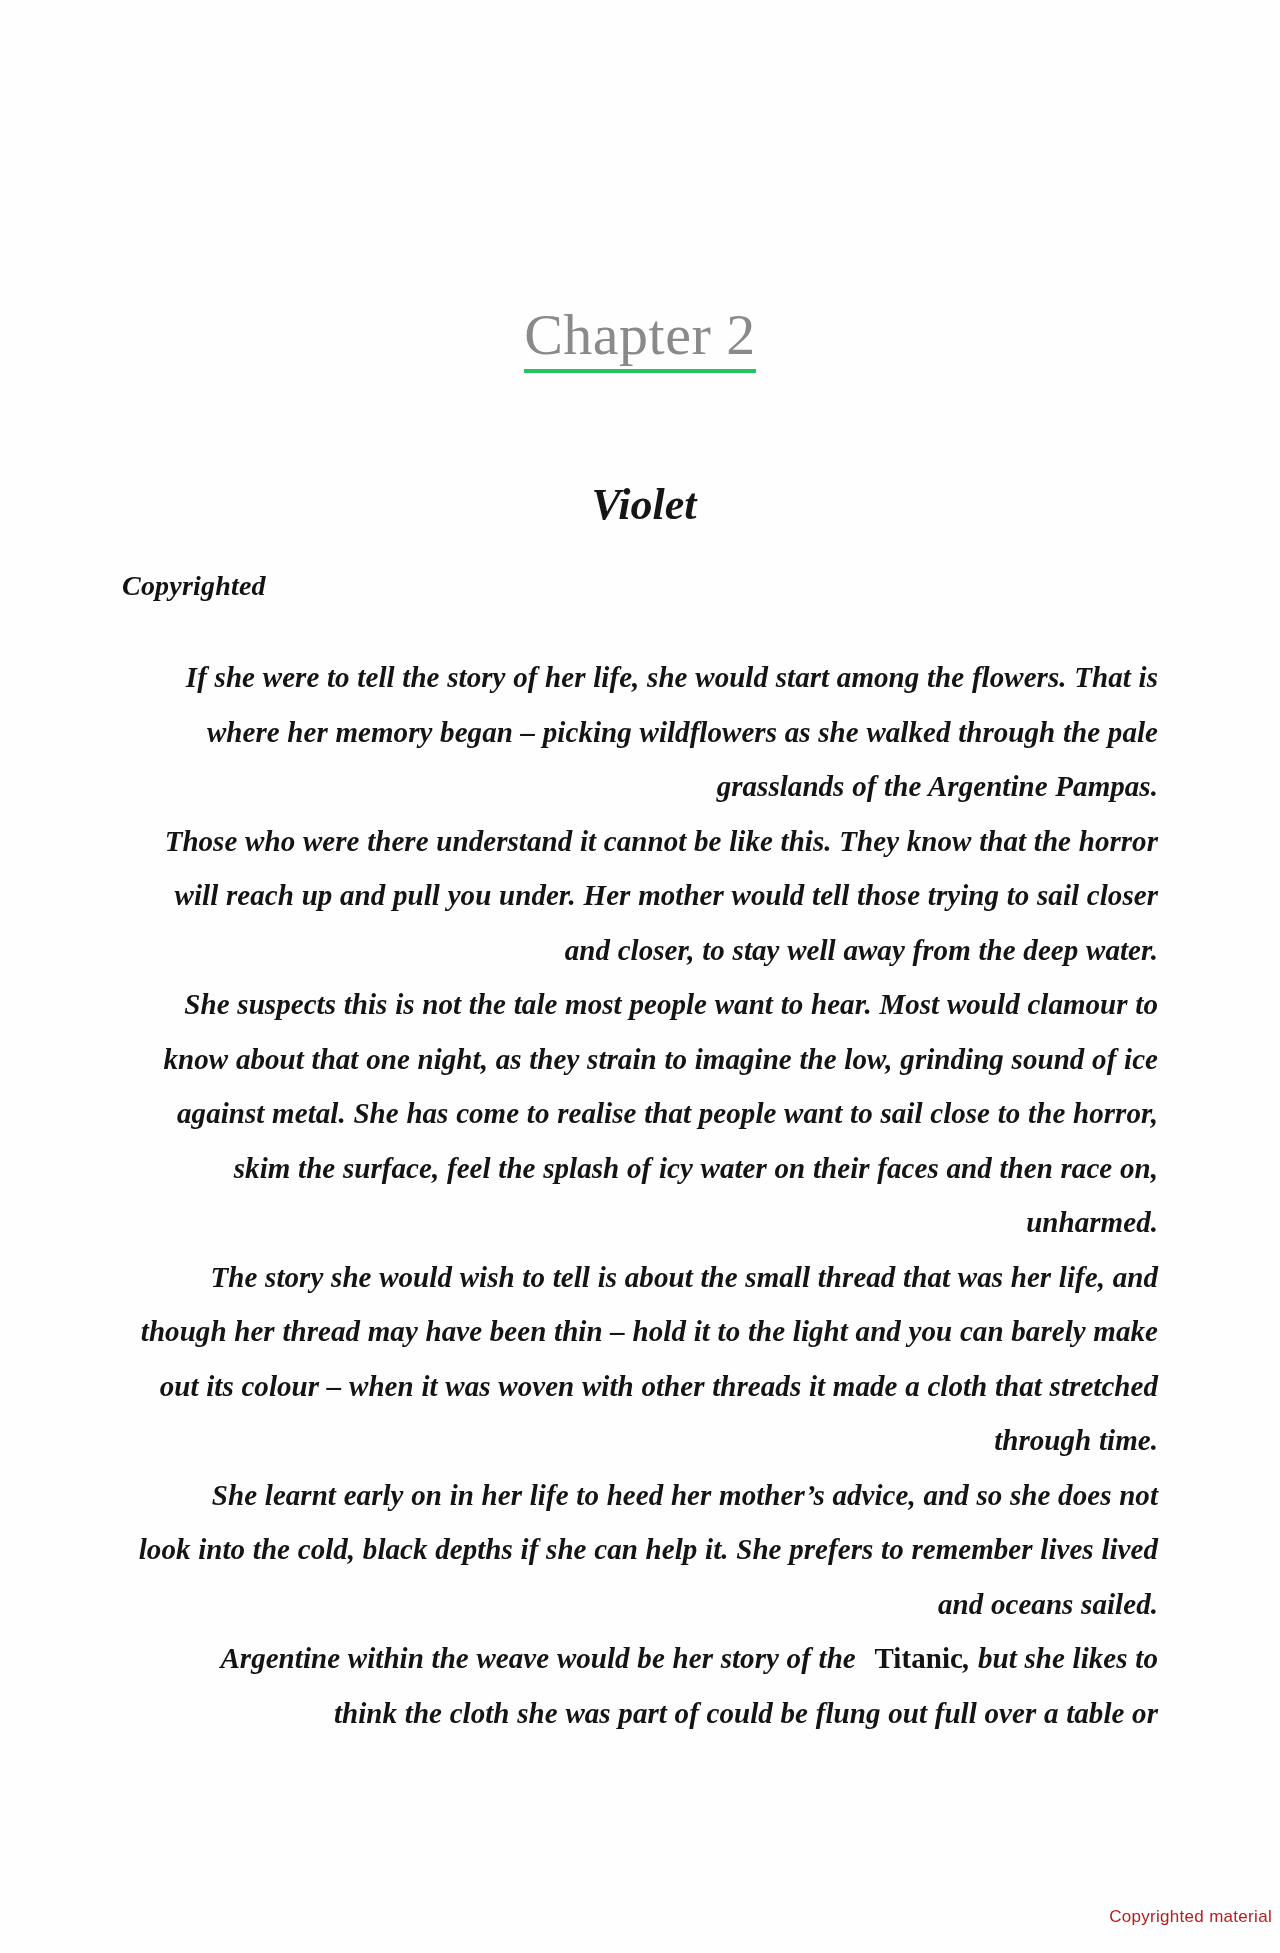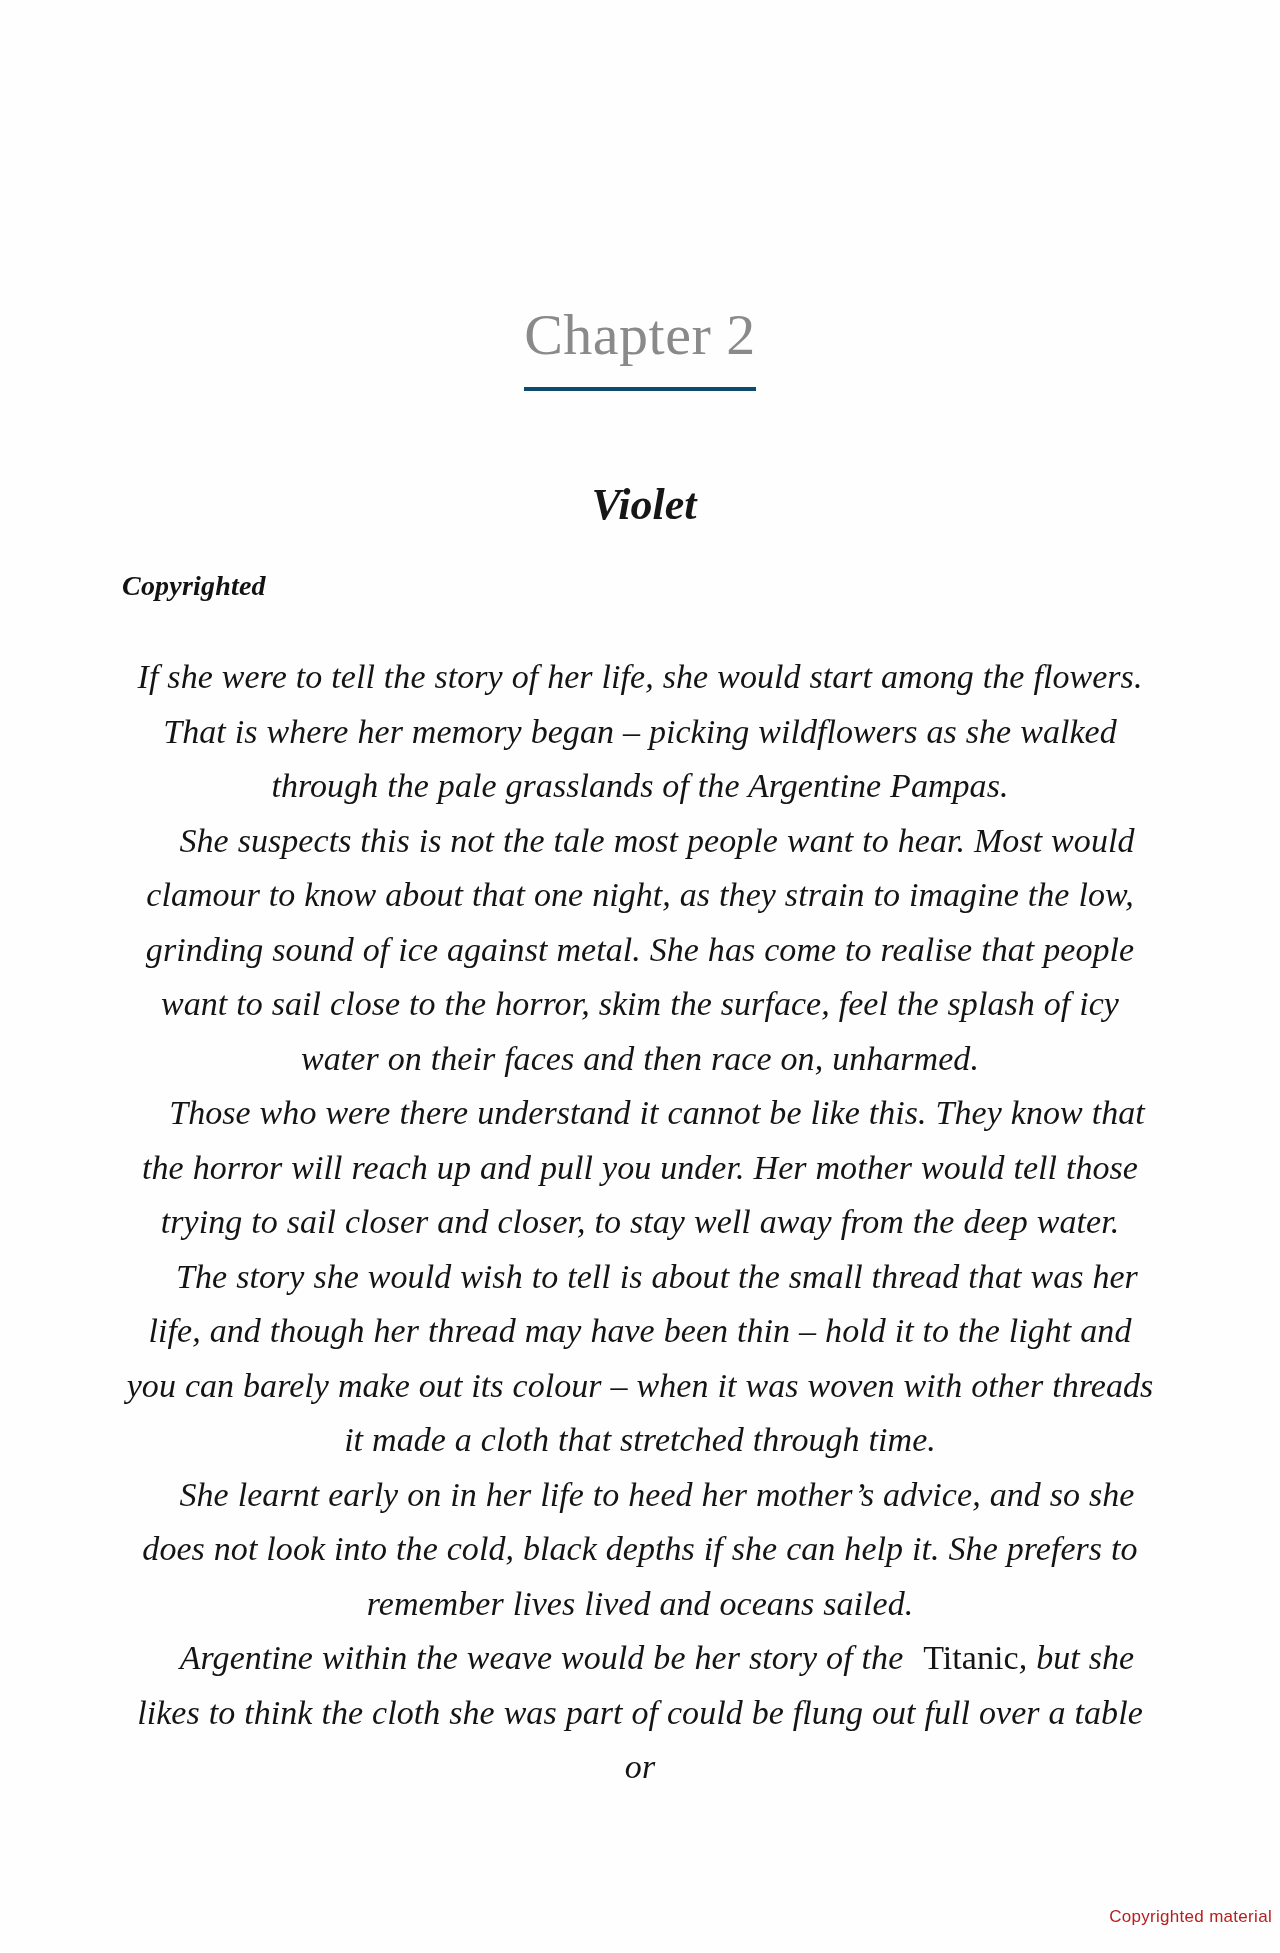--- a/index.html
+++ b/index.html
@@ -33,22 +33,22 @@
     text-align: center;
     font-size: 58px;
     line-height: 1.1;
     letter-spacing: 0.5px;
     color: #8a8a8a;
     font-weight: 400;
     font-family: "Liberation Serif", "DejaVu Serif", serif;
   }
   .chapter-title .tx {
     display: inline-block;
-    border-bottom: 4px solid #0c4a6e;
-    padding-bottom: 20px;
+    border-bottom: 4px solid #22c55e;
+    padding-bottom: 2px;
   }
 
   
   .chapter-subject {
     position: absolute;
     top: 442px;
     left: 4px;
     width: 100%;
     text-align: center;
     font-size: 44px;
@@ -69,27 +69,28 @@
     font-size: 28px;
     font-style: italic;
     font-weight: bold;
     color: #121212;
     margin: 0 0 48px 0;
     letter-spacing: 0.2px;
   }
 
   p.para {
     margin: 0;
-    font-size: 34px;
+    font-size: 29px;
     line-height: 54.5px;
     font-style: italic;
     color: #141414;
-    text-align: center;
+    text-align: right;
     letter-spacing: 0.05px;
     word-spacing: 0.4px;
+    font-weight: bold;
   }
   p.para.indent {
     text-indent: 34px;
   }
 
   .roman {
     font-style: normal;
     margin-left: 11px;
   }
 
@@ -112,22 +113,22 @@
 
   <h1 class="chapter-title"><span class="tx">Chapter 2</span></h1>
 
   <h2 class="chapter-subject">Violet</h2>
 
   <div class="body-col">
 
     <h3 class="section-heading">Copyrighted</h3>
 
     <p class="para">If she were to tell the story of her life, she would start among the flowers. That is where her memory began – picking wildflowers as she walked through the pale grasslands of the Argentine Pampas.</p>
+    <p class="para indent">Those who were there understand it cannot be like this. They know that the horror will reach up and pull you under. Her mother would tell those trying to sail closer and closer, to stay well away from the deep water.</p>
     <p class="para indent">She suspects this is not the tale most people want to hear. Most would clamour to know about that one night, as they strain to imagine the low, grinding sound of ice against metal. She has come to realise that people want to sail close to the horror, skim the surface, feel the splash of icy water on their faces and then race on, unharmed.</p>
-    <p class="para indent">Those who were there understand it cannot be like this. They know that the horror will reach up and pull you under. Her mother would tell those trying to sail closer and closer, to stay well away from the deep water.</p>
     <p class="para indent">The story she would wish to tell is about the small thread that was her life, and though her thread may have been thin – hold it to the light and you can barely make out its colour – when it was woven with other threads it made a cloth that stretched through time.</p>
     <p class="para indent">She learnt early on in her life to heed her mother’s advice, and so she does not look into the cold, black depths if she can help it. She prefers to remember lives lived and oceans sailed.</p>
     <p class="para indent"><span>Argentine within the weave would be her story of the </span><span class="roman">Titanic</span><span>, but she likes to think the cloth she was part of could be flung out full over a table or</span></p>
 
   </div>
 
   <div class="watermark">Copyrighted material</div>
 
 </div>
 

